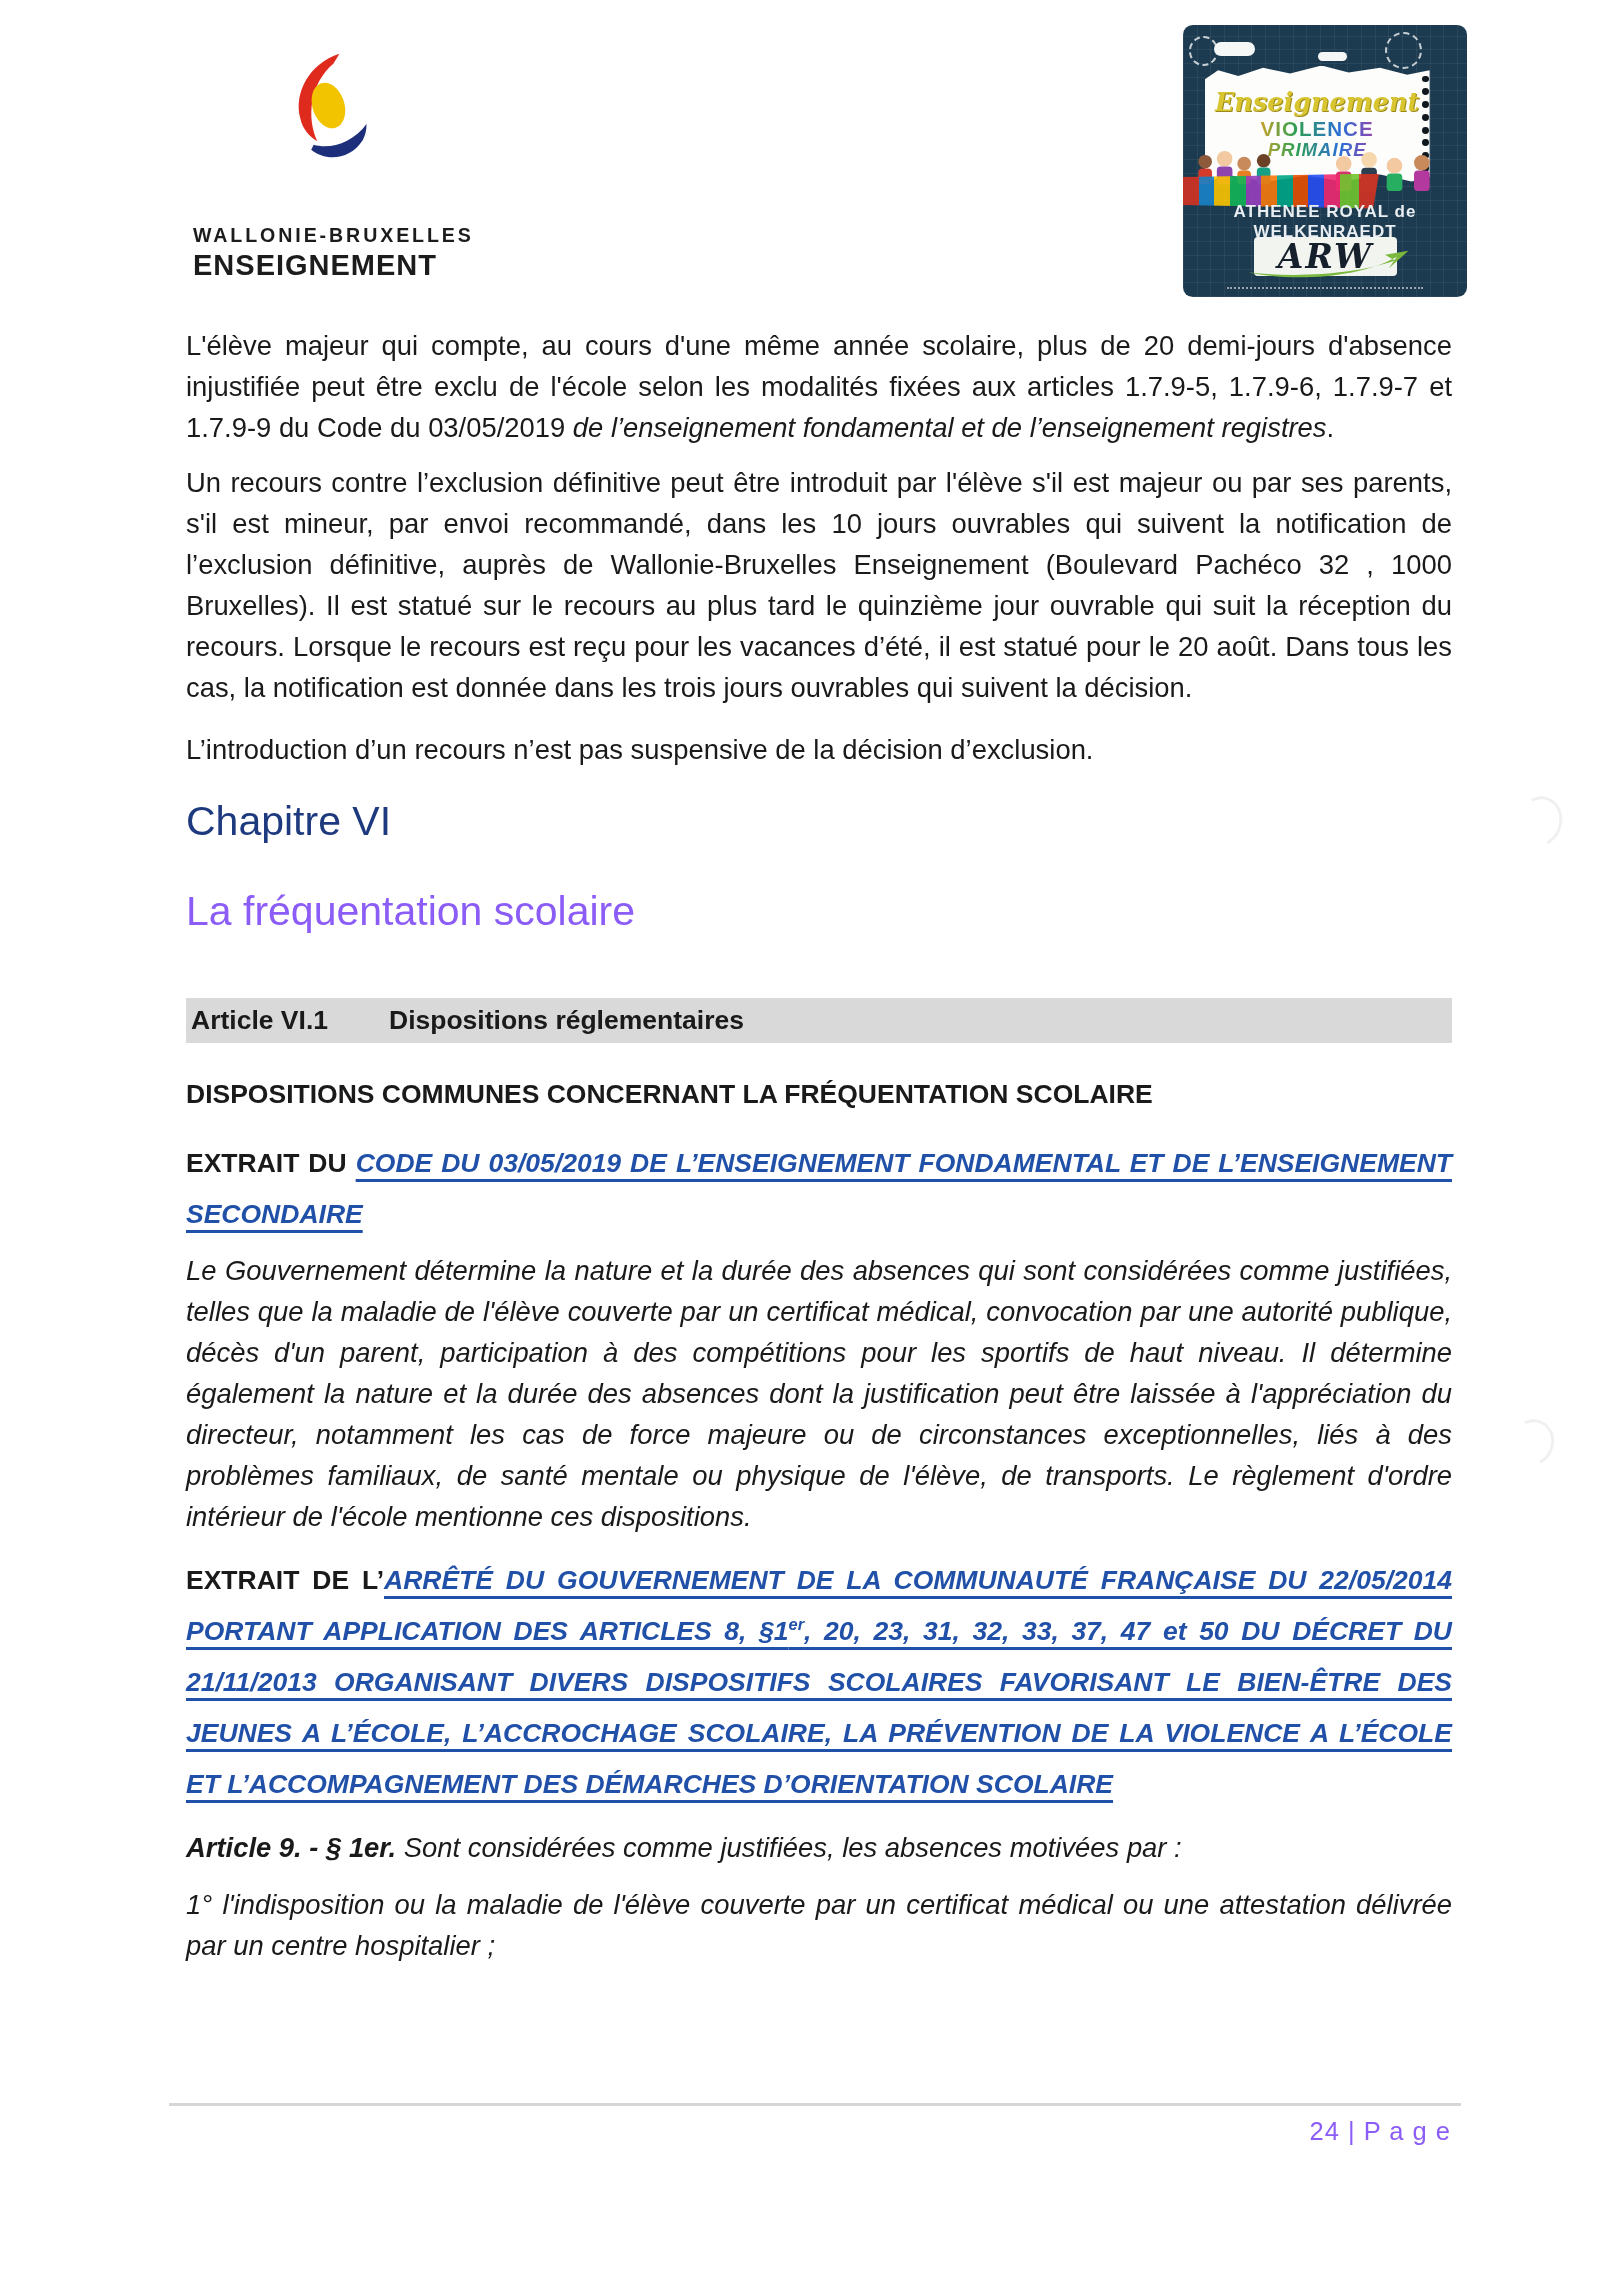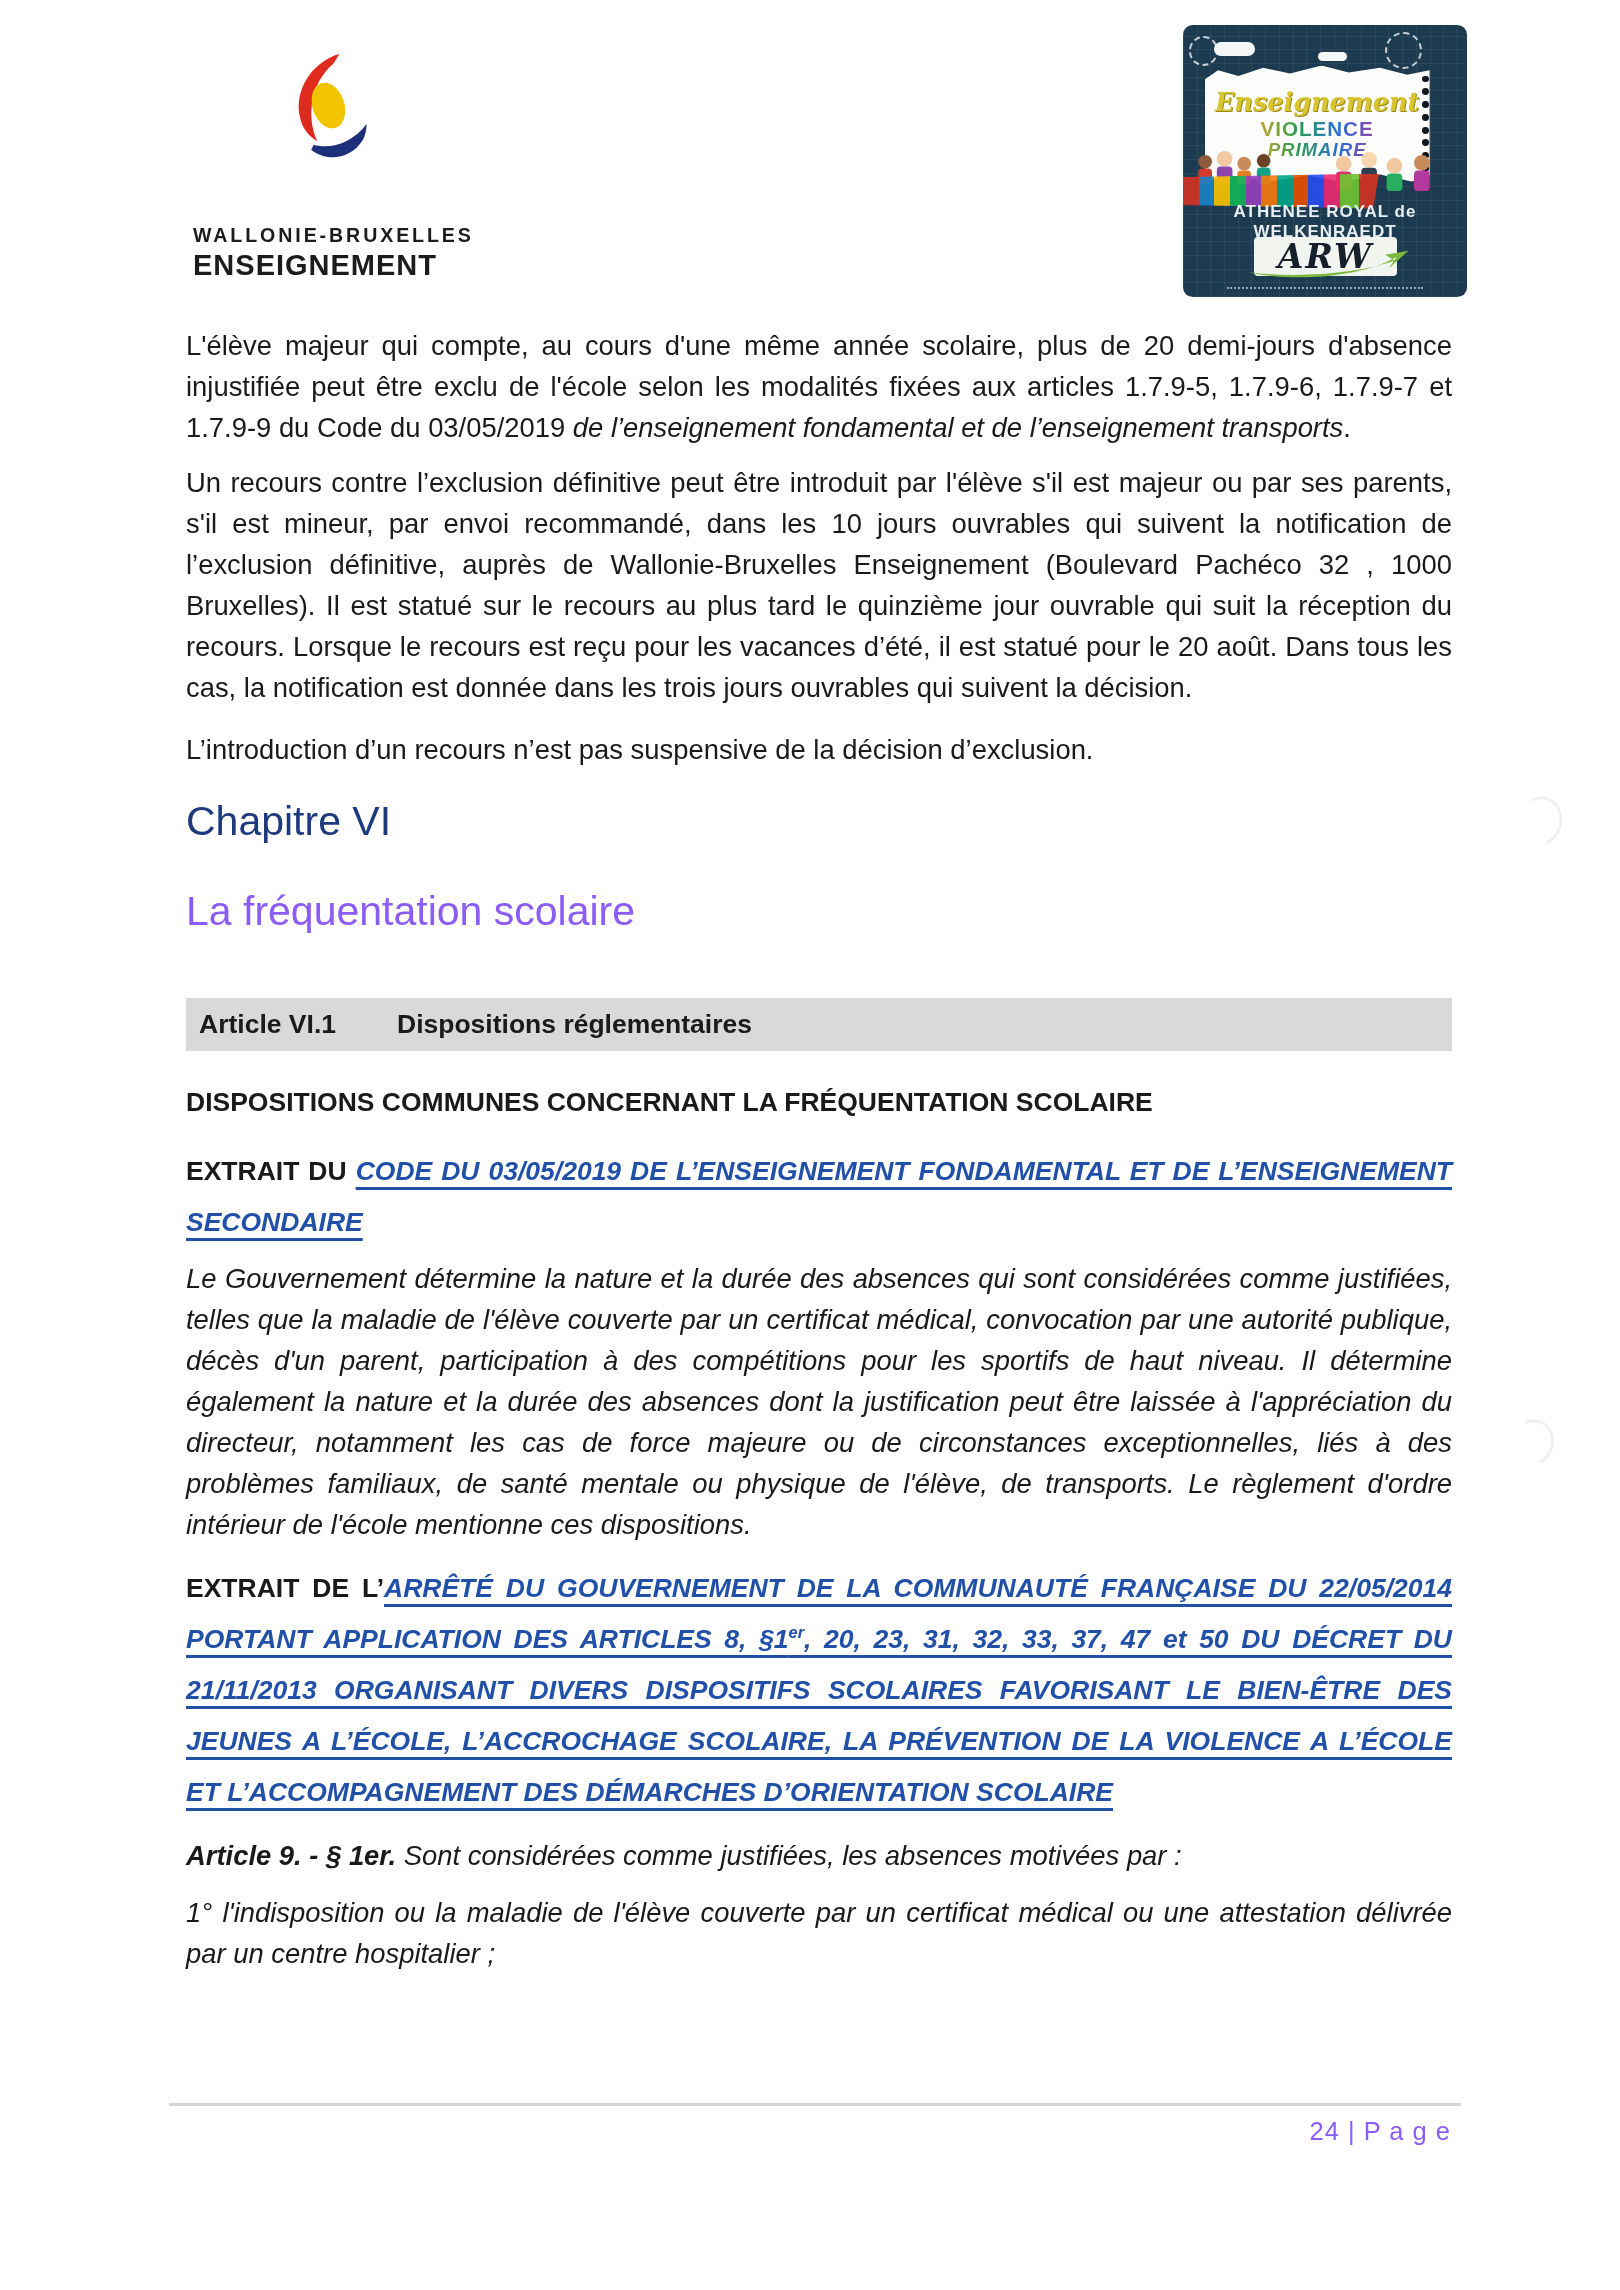--- a/index.html
+++ b/index.html
@@ -75,22 +75,22 @@
   .body-p.gap-lg{margin-bottom:21.6px;}
   .it{font-style:italic;}
   .bold-it{font-weight:bold;font-style:italic;}
   .chapter-title{
     font-size:41px;font-weight:400;color:#1e3a7e;margin:27.4px 0 43px 0;line-height:47px;
   }
   .chapter-subtitle{
     font-size:41px;font-weight:400;color:#8b5cf6;margin:0 0 63px 0;line-height:47px;
   }
   .article-bar{
-    background:#d9d9d9;height:53px;display:flex;align-items:center;
-    font-size:26.5px;font-weight:bold;margin:0 0 31px 0;padding-left:13px;
+    background:#d9d9d9;height:45px;display:flex;align-items:center;
+    font-size:26.5px;font-weight:bold;margin:0 0 31px 0;padding-left:5px;
   }
   .article-bar .bar-number{width:198px;}
   .section-heading{font-size:26.5px;font-weight:bold;margin:0 0 23.5px 0;line-height:41px;}
   .extrait{font-size:26.5px;font-weight:bold;line-height:51px;text-align:justify;margin:0 0 9.8px 0;}
   .doc-link{
     color:#2150a8;font-style:italic;text-decoration:underline;
     text-decoration-thickness:2.5px;text-underline-offset:6.9px;cursor:pointer;
   }
   .extrait.second{margin-top:17.6px;margin-bottom:17.6px;}
   .sup{vertical-align:super;font-size:0.62em;line-height:0;}
@@ -175,21 +175,21 @@
       <span class="arw-text">ARW</span>
     </div>
     <svg class="arw-swoosh" viewBox="0 0 176 40" aria-hidden="true">
       <path d="M6 30 C50 40 120 36 158 14 L150 26 L170 8 L146 12 L156 18 C118 32 54 36 6 30 Z" fill="#7ab83e"></path>
     </svg>
     <div class="contact-line"></div>
   </div>
 
   <div class="content">
 
-    <p class="body-p"><span>L'élève majeur qui compte, au cours d'une même année scolaire, plus de 20 demi-jours d'absence injustifiée peut être exclu de l'école selon les modalités fixées aux articles 1.7.9-5, 1.7.9-6, 1.7.9-7 et 1.7.9-9 du Code du 03/05/2019 </span><span class="it">de l’enseignement fondamental et de l’enseignement transports</span><span>.</span></p>
+    <p class="body-p"><span>L'élève majeur qui compte, au cours d'une même année scolaire, plus de 20 demi-jours d'absence injustifiée peut être exclu de l'école selon les modalités fixées aux articles 1.7.9-5, 1.7.9-6, 1.7.9-7 et 1.7.9-9 du Code du 03/05/2019 </span><span class="it">de l’enseignement fondamental et de l’enseignement registres</span><span>.</span></p>
 
     <p class="body-p gap-lg">Un recours contre l’exclusion définitive peut être introduit par l'élève s'il est majeur ou par ses parents, s'il est mineur, par envoi recommandé, dans les 10 jours ouvrables qui suivent la notification de l’exclusion définitive, auprès de Wallonie-Bruxelles Enseignement (Boulevard Pachéco 32 , 1000 Bruxelles). Il est statué sur le recours au plus tard le quinzième jour ouvrable qui suit la réception du recours. Lorsque le recours est reçu pour les vacances d’été, il est statué pour le 20 août. Dans tous les cas, la notification est donnée dans les trois jours ouvrables qui suivent la décision.</p>
 
     <p class="body-p gap-lg">L’introduction d’un recours n’est pas suspensive de la décision d’exclusion.</p>
 
     <h1 class="chapter-title">Chapitre VI</h1>
 
     <h2 class="chapter-subtitle">La fréquentation scolaire</h2>
 
     <div class="article-bar">

